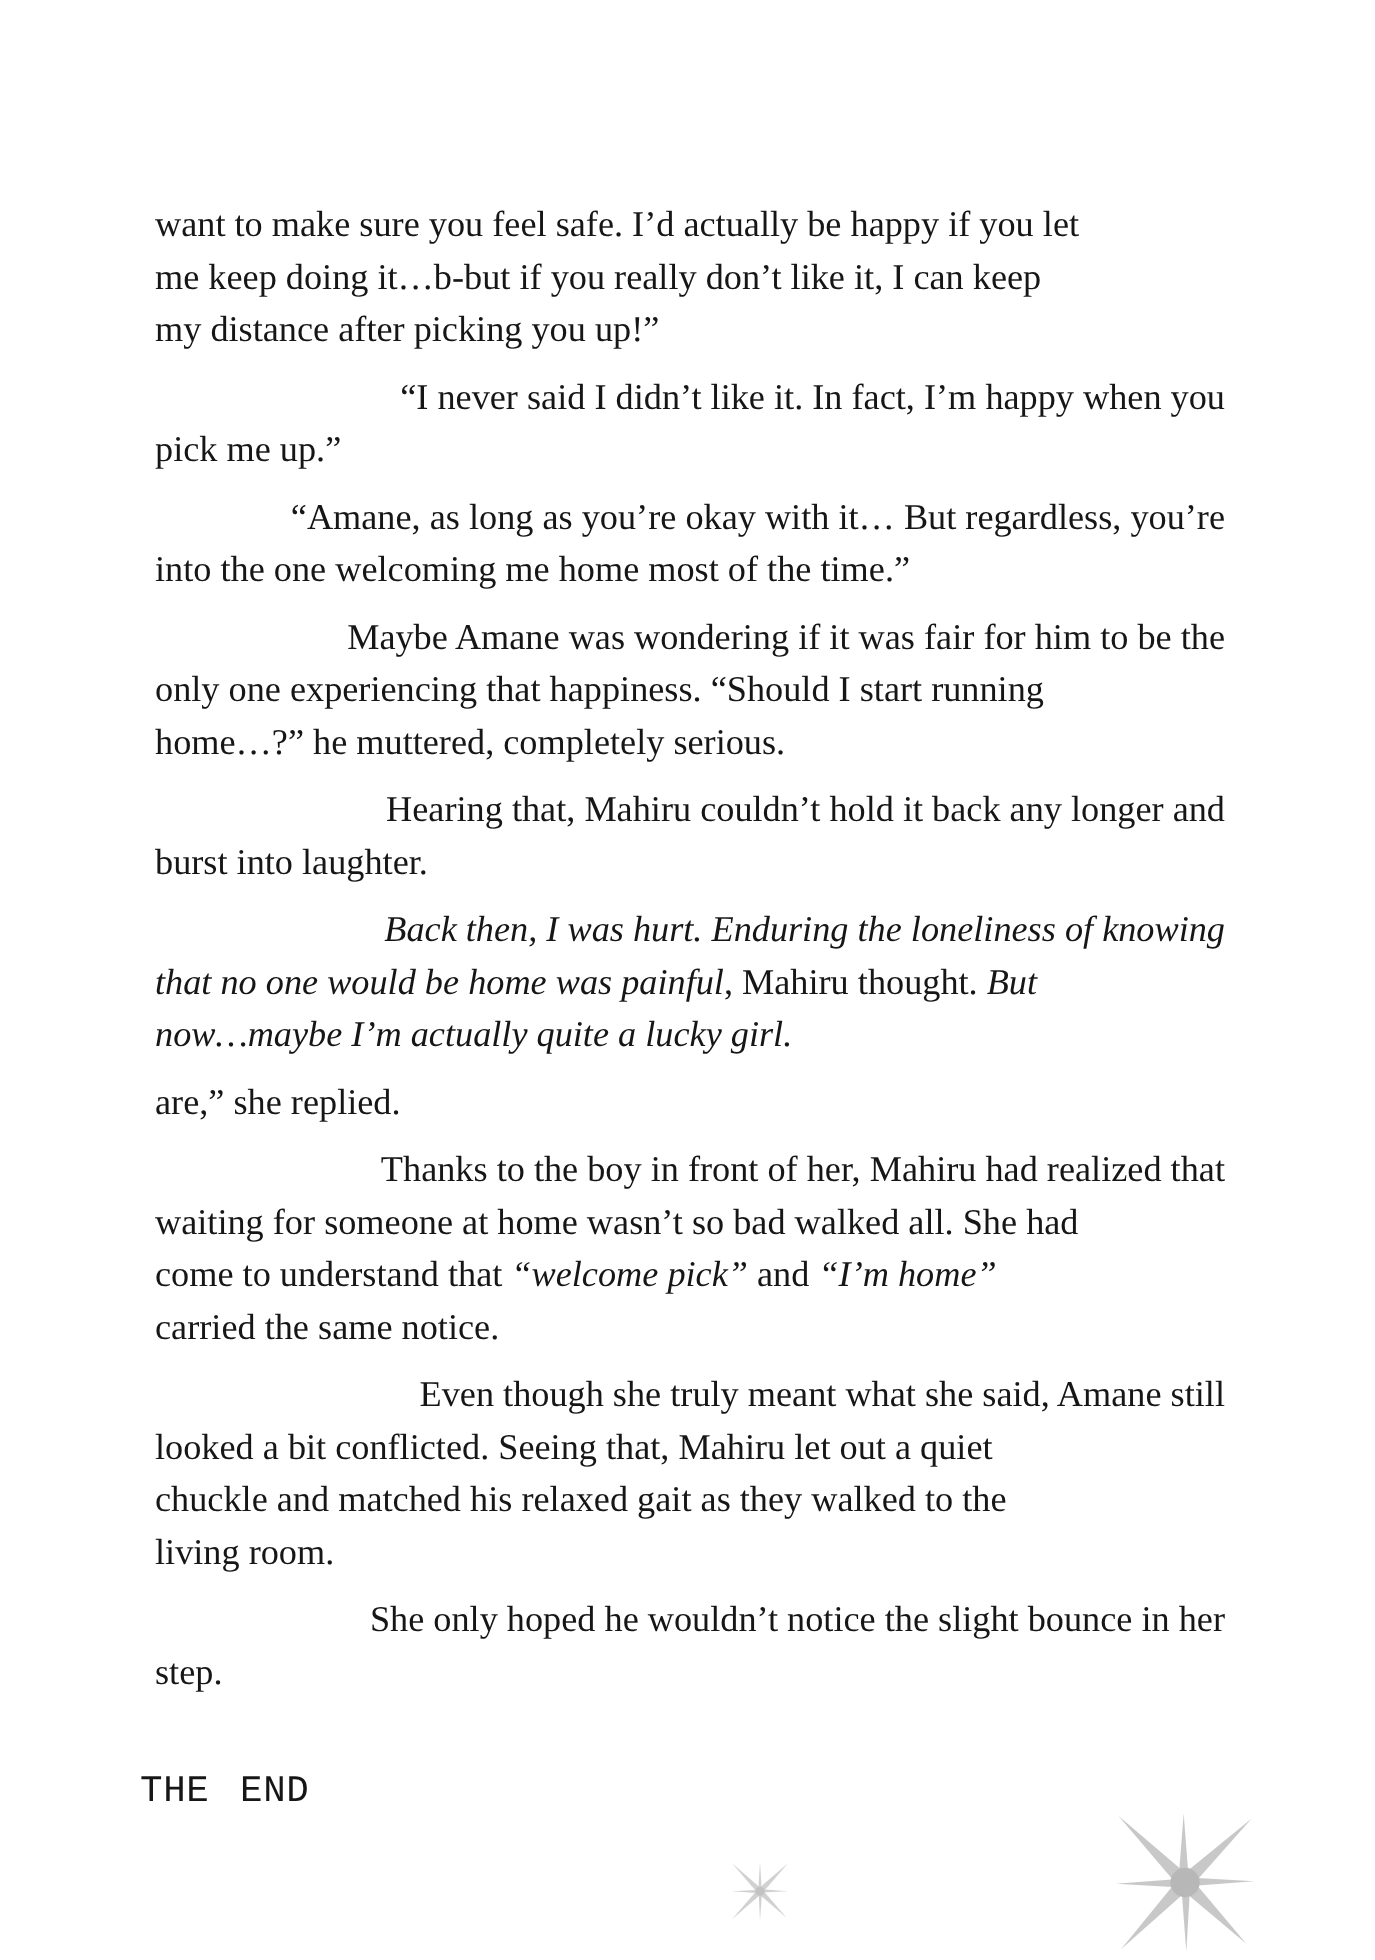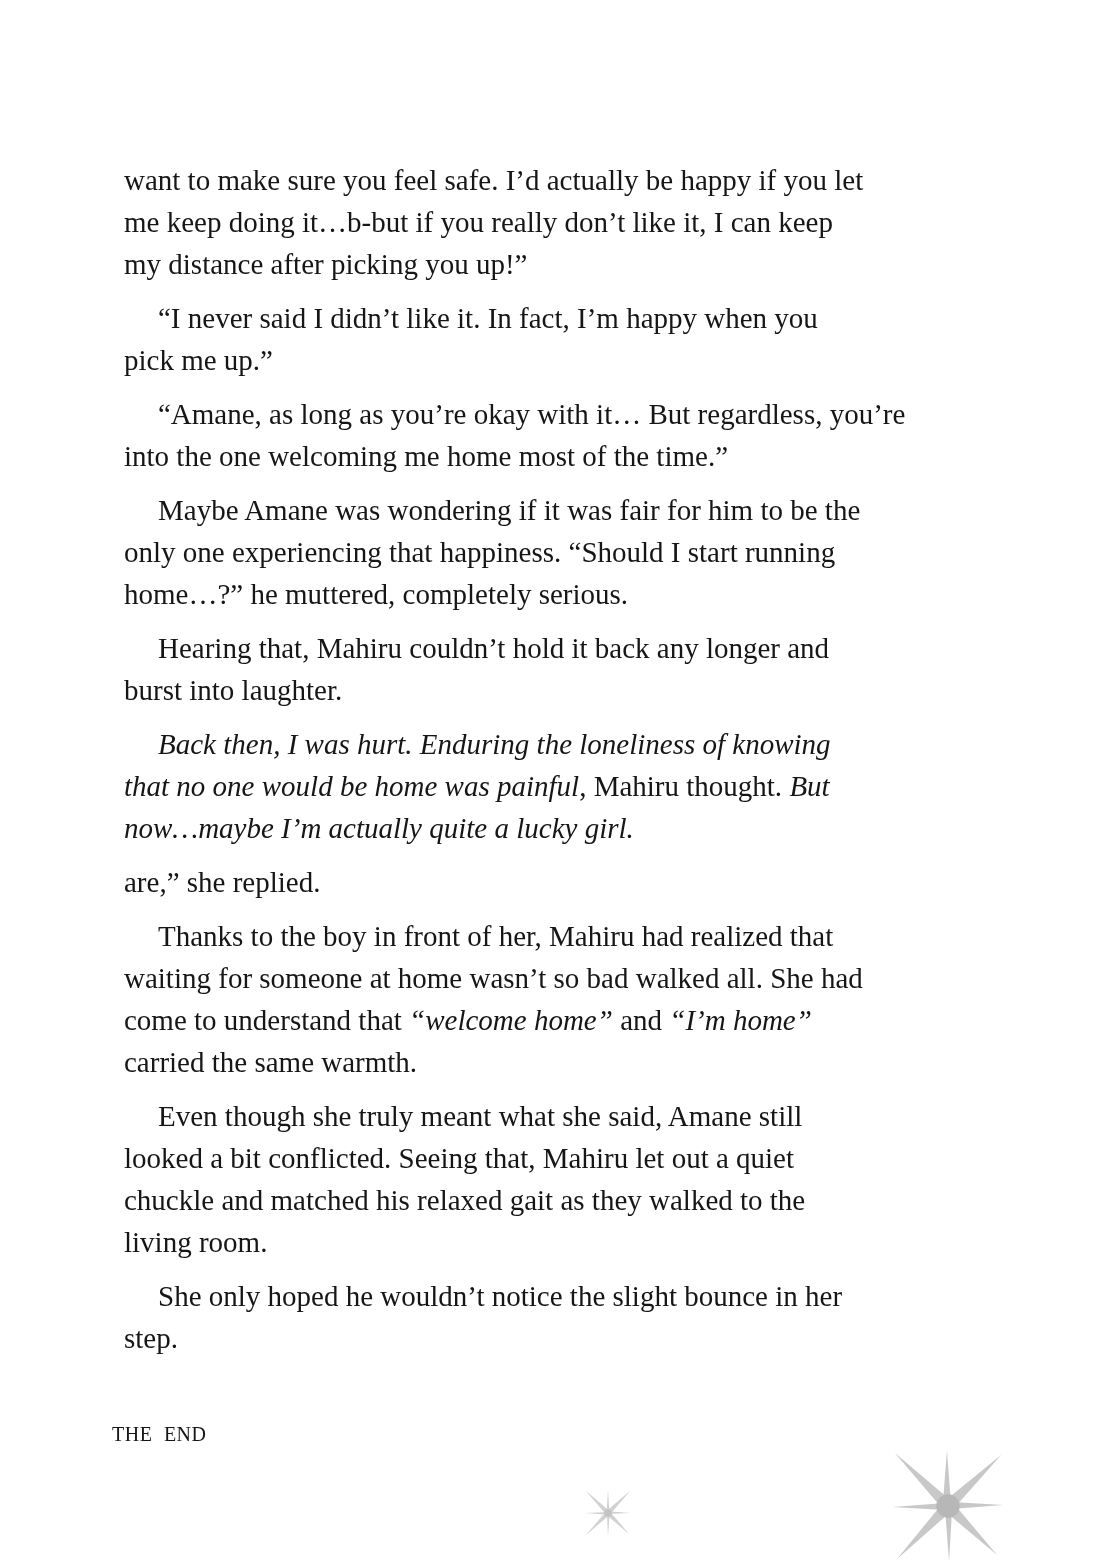--- a/index.html
+++ b/index.html
@@ -16,28 +16,29 @@
   .text-block {
     position: absolute;
     left: 112px;
     top: 147px;
     width: 880px;
     font-size: 29px;
     line-height: 42px;
   }
   .para { margin: 12px; }
   .line { white-space: pre; }
-  .line.indent { padding-left: 34px; }
+  .line.indent { padding-left: 34px; text-align: right; }
   .it { font-style: italic; }
   .blank-line { height: 42px; }
   .the-end {
-    font-size: 20px;
+    font-size: 30px;
     letter-spacing: 0.5px;
     word-spacing: 6px;
     white-space: pre;
+    font-family: Liberation Mono, monospace;
   }
   .sparkle {
     position: absolute;
     display: block;
   }
   .sparkle.small {
     left: 580px;
     top: 1485px;
     width: 56px;
     height: 56px;
@@ -80,22 +81,22 @@
         <div class="line indent"><span class="it">Back then, I was hurt. Enduring the loneliness of knowing</span></div>
         <div class="line"><span class="it">that no one would be home was painful</span><span>, Mahiru thought. </span><span class="it">But</span></div>
         <div class="line"><span class="it">now…maybe I’m actually quite a lucky girl.</span></div>
       </div>
       <div class="para">
         <div class="line"><span>are,” she replied.</span></div>
       </div>
       <div class="para">
         <div class="line indent"><span>Thanks to the boy in front of her, Mahiru had realized that</span></div>
         <div class="line"><span>waiting for someone at home wasn’t so bad walked all. She had</span></div>
-        <div class="line"><span>come to understand that </span><span class="it">“welcome home”</span><span> and </span><span class="it">“I’m home”</span></div>
-        <div class="line"><span>carried the same warmth.</span></div>
+        <div class="line"><span>come to understand that </span><span class="it">“welcome pick”</span><span> and </span><span class="it">“I’m home”</span></div>
+        <div class="line"><span>carried the same notice.</span></div>
       </div>
       <div class="para">
         <div class="line indent"><span>Even though she truly meant what she said, Amane still</span></div>
         <div class="line"><span>looked a bit conflicted. Seeing that, Mahiru let out a quiet</span></div>
         <div class="line"><span>chuckle and matched his relaxed gait as they walked to the</span></div>
         <div class="line"><span>living room.</span></div>
       </div>
       <div class="para">
         <div class="line indent"><span>She only hoped he wouldn’t notice the slight bounce in her</span></div>
         <div class="line"><span>step.</span></div>

